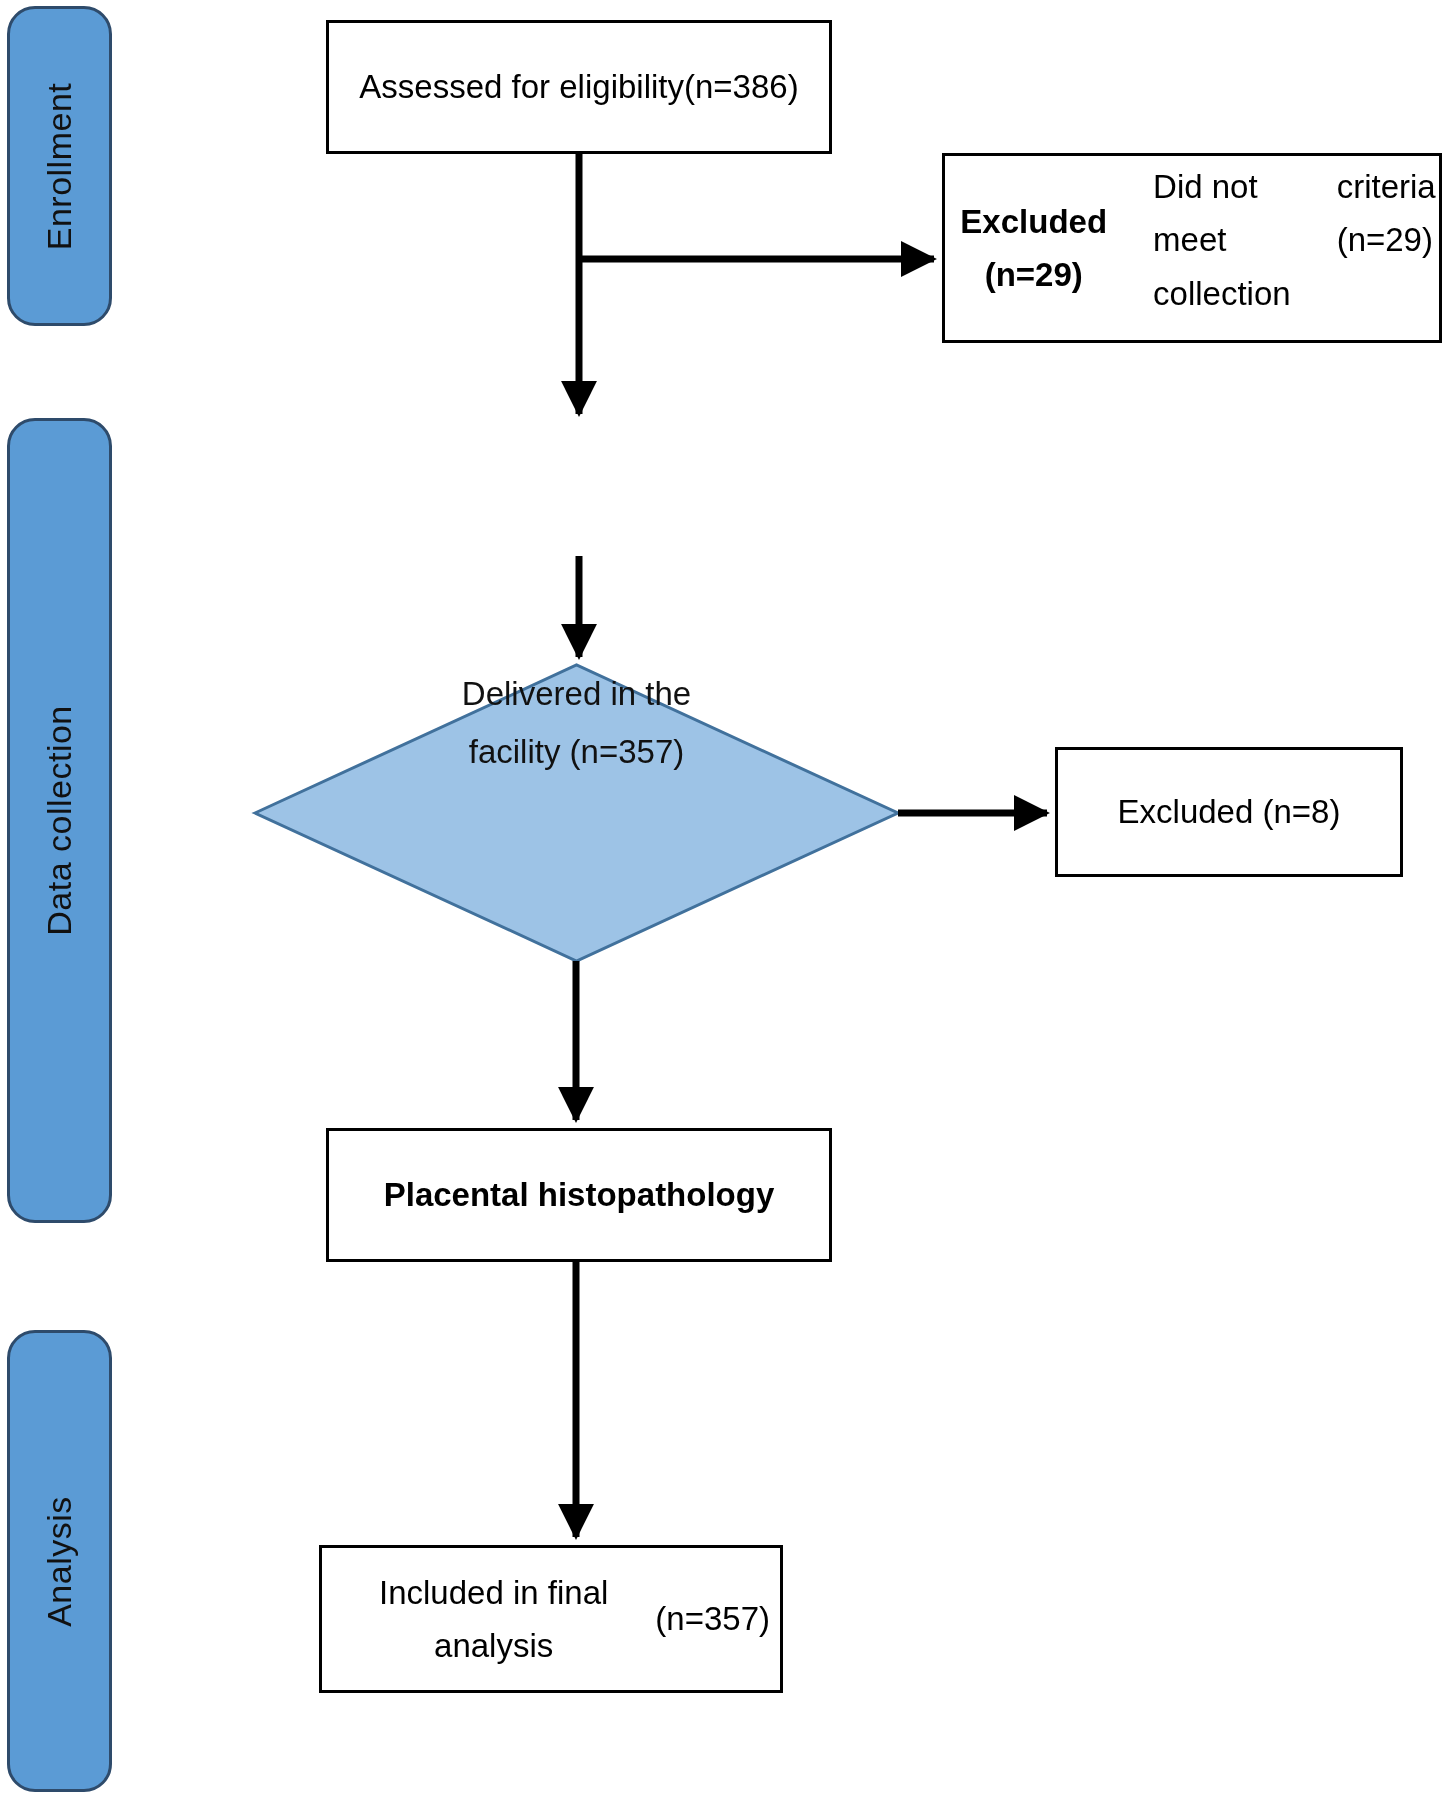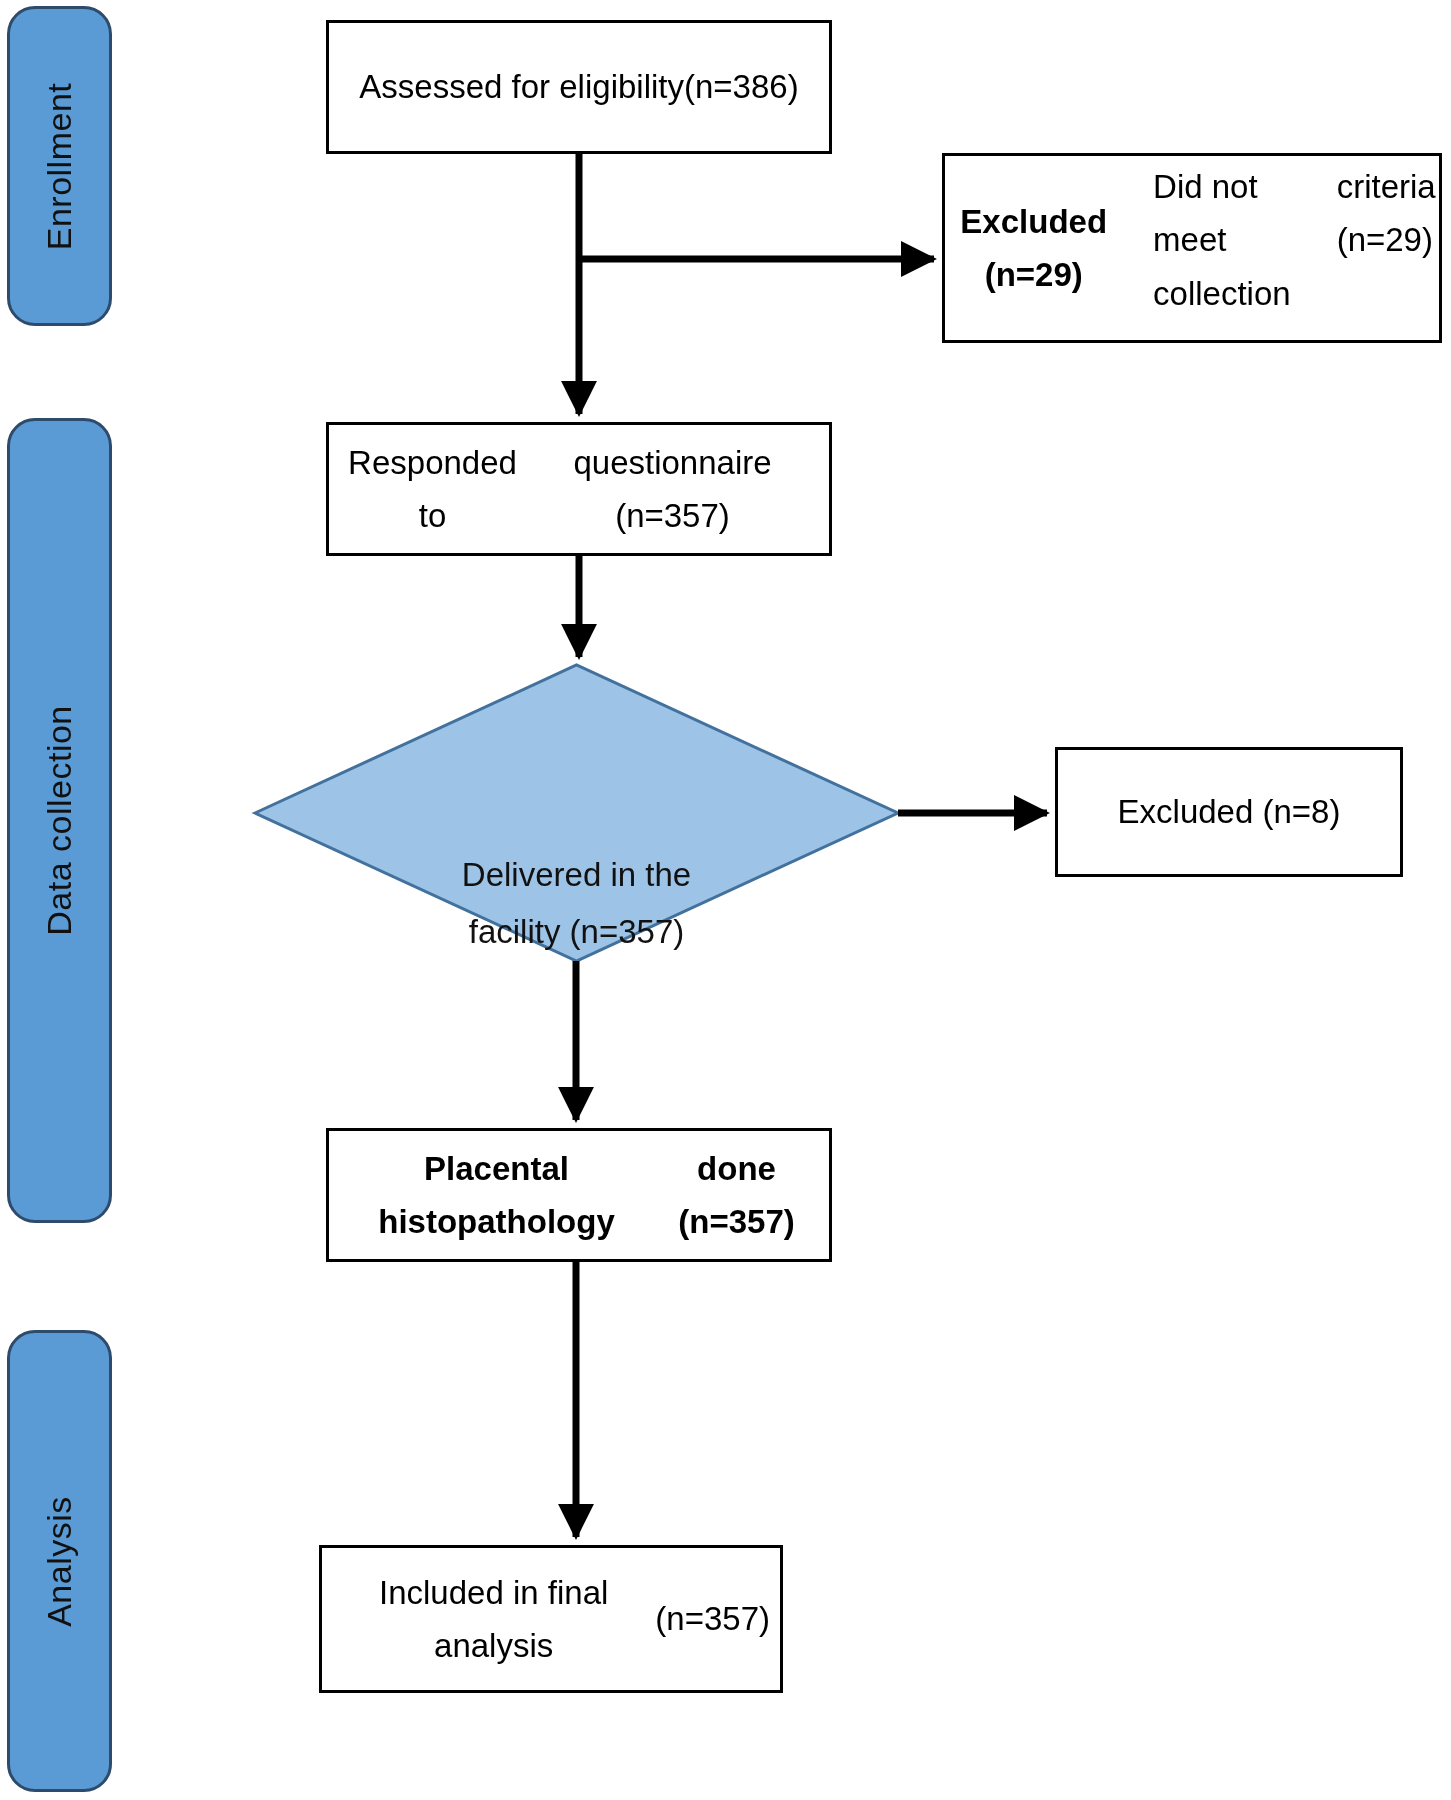--- a/index.html
+++ b/index.html
@@ -78,21 +78,21 @@
   }
   .diamond-label {
     position: absolute;
     left: 0;
     top: 0;
     width: 100%;
     height: 100%;
     display: flex;
     flex-direction: column;
     align-items: center;
-    justify-content: flex-end;
+    justify-content: flex-start;
     font-size: 33px;
     line-height: 1.75;
     color: #111111;
     text-align: center;
     pointer-events: none;
   }
 
   
   .conn {
     position: absolute;
@@ -120,42 +120,37 @@
     <span class="line">Assessed for eligibility</span>
     <span class="line">(n=386)</span>
   </div>
 
   <div class="node-box left-align" style="left:942px; top:153px; width:500px; height:190px;gap:46px;">
     <span class="line title-line">Excluded (n=29)</span>
     <span class="line">Did not meet collection</span>
     <span class="line">criteria (n=29)</span>
   </div>
 
-  <div class="node-box" style="left:326px; top:422px; width:506px; height:134px;">
-    <span class="line">Responded to</span>
-    <span class="line">questionnaire (n=357)</span>
-  </div>
 
   <div class="diamond-wrap" style="left:255px; top:665px; width:643px; height:296px;">
     <svg width="643" height="296" viewBox="0 0 643 296">
       <polygon points="0,148 321.5,0 643,148 321.5,296" fill="#9dc3e6" stroke="#41719c" stroke-width="3"></polygon>
     </svg>
     <div class="diamond-label">
       <span class="line">Delivered in the</span>
       <span class="line">facility (n=357)</span>
     </div>
   </div>
 
   <div class="node-box" style="left:1055px; top:747px; width:348px; height:130px;">
     <span class="line">Excluded (n=8)</span>
   </div>
 
   <div class="node-box" style="left:326px; top:1128px; width:506px; height:134px;font-weight:bold;">
     <span class="line">Placental histopathology</span>
-    <span class="line">done (n=357)</span>
   </div>
 
   <div class="node-box" style="left:319px; top:1545px; width:464px; height:148px;">
     <span class="line">Included in final analysis</span>
     <span class="line">(n=357)</span>
   </div>
 
   <svg class="conn" style="left:0; top:0;" width="1451" height="1800">
     <defs>
       <marker id="ah" viewBox="0 0 10 10" refX="9.2" refY="5" markerWidth="5.2" markerHeight="5.2" orient="auto-start-reverse">

